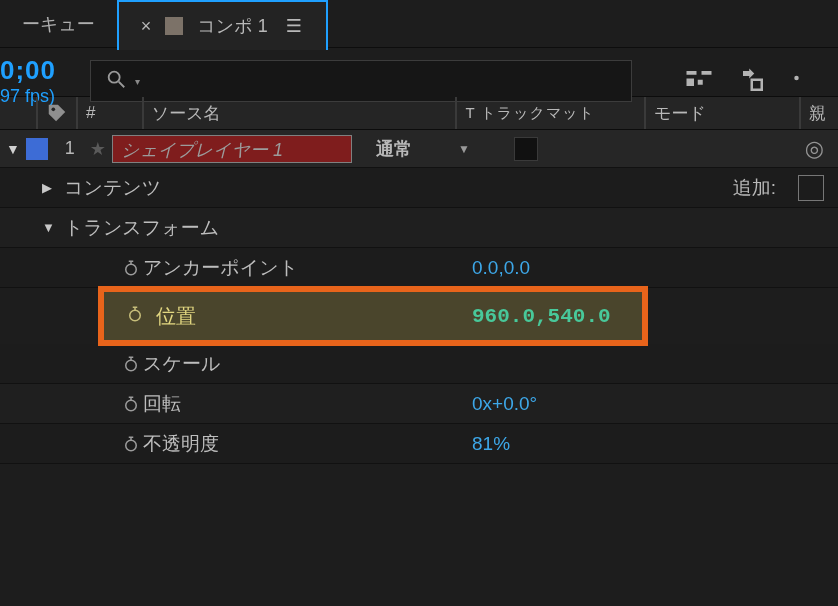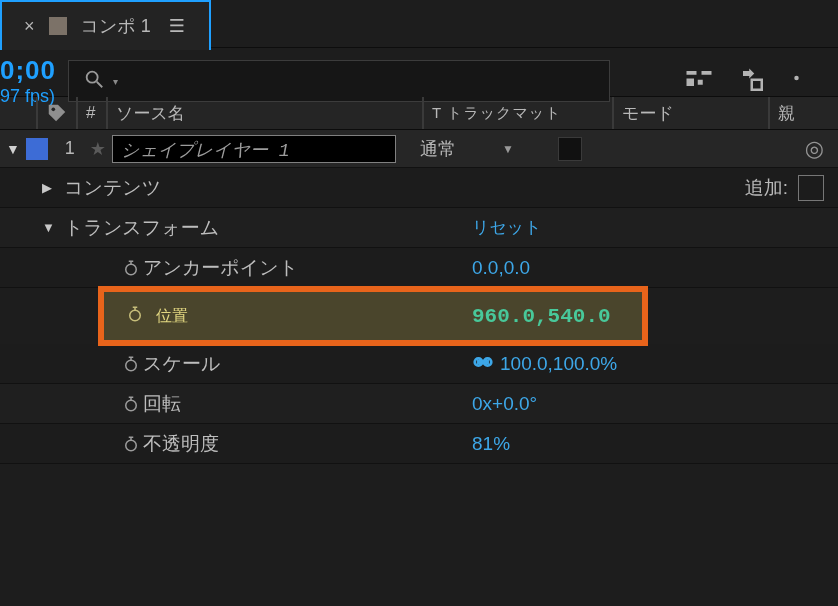--- a/index.html
+++ b/index.html
@@ -6,73 +6,74 @@
     body { width:838px; height:606px; background:#1d1d1d; color:#b8b8b8; overflow:hidden; font-size:18px; }
     
     .tabbar { display:flex; height:48px; border-bottom:1px solid #0d0d0d; }
     .tab { display:flex; align-items:center; padding:0 22px; color:#b8b8b8; }
     .tab.first { color:#aeaeae; }
     .tab.active { background:#232323; border:2px solid #1fa0ff; border-bottom:none; height:50px; }
     .tab .close { margin-right:14px; font-size:18px; cursor:pointer; }
     .tab .chip { width:18px; height:18px; background:#7c7268; margin-right:14px; }
     .tab .menu { margin-left:18px; letter-spacing:2px; }
     
-    .row2 { display:flex; align-items:center; height:48px; padding:28px 22px 10px 0; }
+    .row2 { display:flex; align-items:center; height:48px; padding:28px 22px 10px 0;gap:22px; }
     .time { margin-left:0; }
     .time .tc { color:#1fa0ff; font-size:26px; font-weight:bold; letter-spacing:1px; }
     .time .fps { color:#1fa0ff; font-size:18px; }
     .search { flex:0 0 542px; height:42px; margin-left:12px; background:#161616; border:1px solid #3c3c3c; display:flex; align-items:center; padding:0 14px; color:#8a8a8a; }
     .search .mag { margin-right:8px; }
     .toolbar-icons { display:flex; gap:24px; margin-left:auto; padding-right:6px; }
     .tbicon { width:30px; height:30px; display:flex; align-items:center; justify-content:center; fill:#b3b3b3; }
     
     .colhdr { display:flex; align-items:center; height:34px; background:#252525; border-top:1px solid #0c0c0c; border-bottom:1px solid #0c0c0c; padding:0 4px; font-size:17px; color:#b8b8b8; }
     .col { display:flex; align-items:center; border-left:2px solid #3a3a3a; height:100%; padding:0 8px; }
     .col.first { border-left:none; }
     .tagicon svg { fill:#8f8f8f; }
     
     .layerrow { display:flex; align-items:center; height:38px; background:#262626; border-bottom:1px solid #111; font-size:18px; }
     .twist { margin-left:6px; color:#d0d0d0; font-size:14px; }
     .colorchip { width:22px; height:22px; background:#3d6cd6; margin-left:6px; }
     .idx { width:28px; text-align:center; margin-left:8px; color:#b8b8b8; }
     .star { color:#5a5a5a; margin:0 6px; }
-    .layername { width:284px; height:28px; background:#000000; border:1px solid #808080; padding:2px 8px; color:#9c9c9c; font-style:italic;font-family:Liberation Mono, monospace; }
-    .colmode { width:156px; padding-left:20px; margin-left:4px; display:flex; align-items:flex-end; gap:10px; }
+    .layername { width:240px; height:28px; background:#7f1d1d; border:1px solid #808080; padding:2px 8px; color:#9c9c9c; font-style:italic; }
+    .colmode { width:156px; padding-left:20px; margin-left:4px; display:flex; align-items:flex-end; gap:10px;font-weight:bold; }
     .modesel { display:flex; align-items:center; gap:46px; }
     .modesel .tri { color:#999; font-size:12px; }
     .trkbox { width:24px; height:24px; background:#111; border:1px solid #3a3a3a; margin-left:2px;}
     .infty { margin-left:auto; margin-right:14px; color:#949494; font-size:22px; }
     
     .prop { display:flex; align-items:center; height:40px; border-bottom:1px solid #111; background:#1c1c1c; font-size:19px; }
     .prop.alt { background:#1f1f1f; }
     .prop .ind1 { width:42px; }
     .prop .arrow { width:22px; font-size:13px; color:#c8c8c8; }
     .prop .label { color:#bdbdbd; }
     .prop .right { margin-left:auto; display:flex; align-items:center; }
-    .addlabel { margin-right:10px; color:#b8b8b8; }
+    .addlabel { margin-right:22px; color:#b8b8b8; }
     .addbox { width:26px; height:26px; border:1px solid #777; margin-right:14px; }
     .prop .val { color:#3da7e8; margin-left:auto; width:366px; display:flex; align-items:center; gap:6px; font-size:19px; }
     .prop .sw { width:18px; display:flex; justify-content:center; }
     .stopwatch svg { stroke:#9c9c9c; fill:none; stroke-width:2; }
     .linkicon svg { stroke:#3da7e8; fill:none; stroke-width:3; }
     
     .hlwrap { position:relative; height:56px; display:flex; align-items:center; }
     .hlborder { position:absolute; left:98px; right:190px; top:-2px; bottom:-2px; border:6px solid #e8641b; pointer-events:none; }
     .hlbg { position:absolute; left:104px; right:196px; top:4px; bottom:4px; background:#4a452c; }
     .hlrow { position:relative; display:flex; align-items:center; width:100%; height:100%; padding-left:0; }
     .hlrow .sw { margin-left:126px;}
-    .hlrow .label { color:#e2d781; margin-left:12px; font-size:16px;}
+    .hlrow .label { color:#e2d781; margin-left:12px; font-size:20px;}
     .hlrow .val { color:#48c89a; font-weight:bold; font-size:21px; margin-left:auto; width:366px;font-family:Liberation Mono, monospace; }
     .ind2 { width:122px; }
     .plabel { margin-left:3px; }
   </style>
 </head>
 <body>
 
 <div class="tabbar">
+  <div class="tab first">ーキュー</div>
   <div class="tab active">
     <span class="close">×</span>
     <span class="chip"></span>
     <span>コンポ 1</span>
     <span class="menu">☰</span>
   </div>
 </div>
 
 <div class="row2">
   <div class="time">
@@ -114,21 +115,21 @@
 
 <div class="colhdr">
   <div class="col first" style="width:32px;justify-content:center;"></div>
   <div class="col tagicon" style="width:40px;justify-content:center;">
     <svg width="22" height="22" viewBox="0 0 24 24">
         <path d="M3 3 h10 l8 8 -10 10 -8 -8 Z"></path>
         <circle cx="8" cy="8" r="2" fill="#252525"></circle>
       </svg>
   </div>
   <div class="col" style="width:30px;">#</div>
-  <div class="col" style="width:316px;">ソース名</div>
+  <div class="col" style="width:316px;margin-left:36px;">ソース名</div>
   <div class="col" style="width:190px;font-size:15px;letter-spacing:1px;">T  トラックマット</div>
   <div class="col" style="width:156px;">モード</div>
   <div class="col" style="flex:1;">親</div>
 </div>
 
 <div class="layerrow">
   <span class="twist">▼</span>
   <span class="colorchip"></span>
   <span class="idx">1</span>
   <span class="star">★</span>
@@ -150,21 +151,20 @@
   <div class="right">
     <span class="addlabel">追加:</span>
     <span class="addbox"></span>
   </div>
 </div>
 
 <div class="prop alt">
   <span class="ind1"></span>
   <span class="arrow">▼</span>
   <span class="label">トランスフォーム</span>
-  <span class="val" style="font-size:17px;">リセット</span>
 </div>
 
 <div class="prop">
   <span class="ind2"></span>
   <span class="sw stopwatch">
     <svg width="18" height="18" viewBox="0 0 24 24">
         <circle cx="12" cy="14" r="7"></circle>
         <line x1="12" y1="3" x2="12" y2="7"></line>
         <line x1="9" y1="3" x2="15" y2="3"></line>
       </svg>
@@ -192,29 +192,20 @@
 <div class="prop">
   <span class="ind2"></span>
   <span class="sw stopwatch">
     <svg width="18" height="18" viewBox="0 0 24 24">
         <circle cx="12" cy="14" r="7"></circle>
         <line x1="12" y1="3" x2="12" y2="7"></line>
         <line x1="9" y1="3" x2="15" y2="3"></line>
       </svg>
   </span>
   <span class="label plabel">スケール</span>
-  <span class="val">
-    <span class="linkicon">
-      <svg width="22" height="16" viewBox="0 0 24 14">
-          <path d="M8 7 a5 5 0 0 1 0 -0.01 M3 7 a4 4 0 0 0 8 0 M13 7 a4 4 0 0 0 8 0 M13 7 a4 4 0 0 1 8 0 M3 7 a4 4 0 0 1 8 0"></path>
-          <rect x="7" y="6" width="10" height="2" fill="#3da7e8"></rect>
-        </svg>
-    </span>
-    <span>100.0,100.0%</span>
-  </span>
 </div>
 
 <div class="prop alt">
   <span class="ind2"></span>
   <span class="sw stopwatch">
     <svg width="18" height="18" viewBox="0 0 24 24">
         <circle cx="12" cy="14" r="7"></circle>
         <line x1="12" y1="3" x2="12" y2="7"></line>
         <line x1="9" y1="3" x2="15" y2="3"></line>
       </svg>

